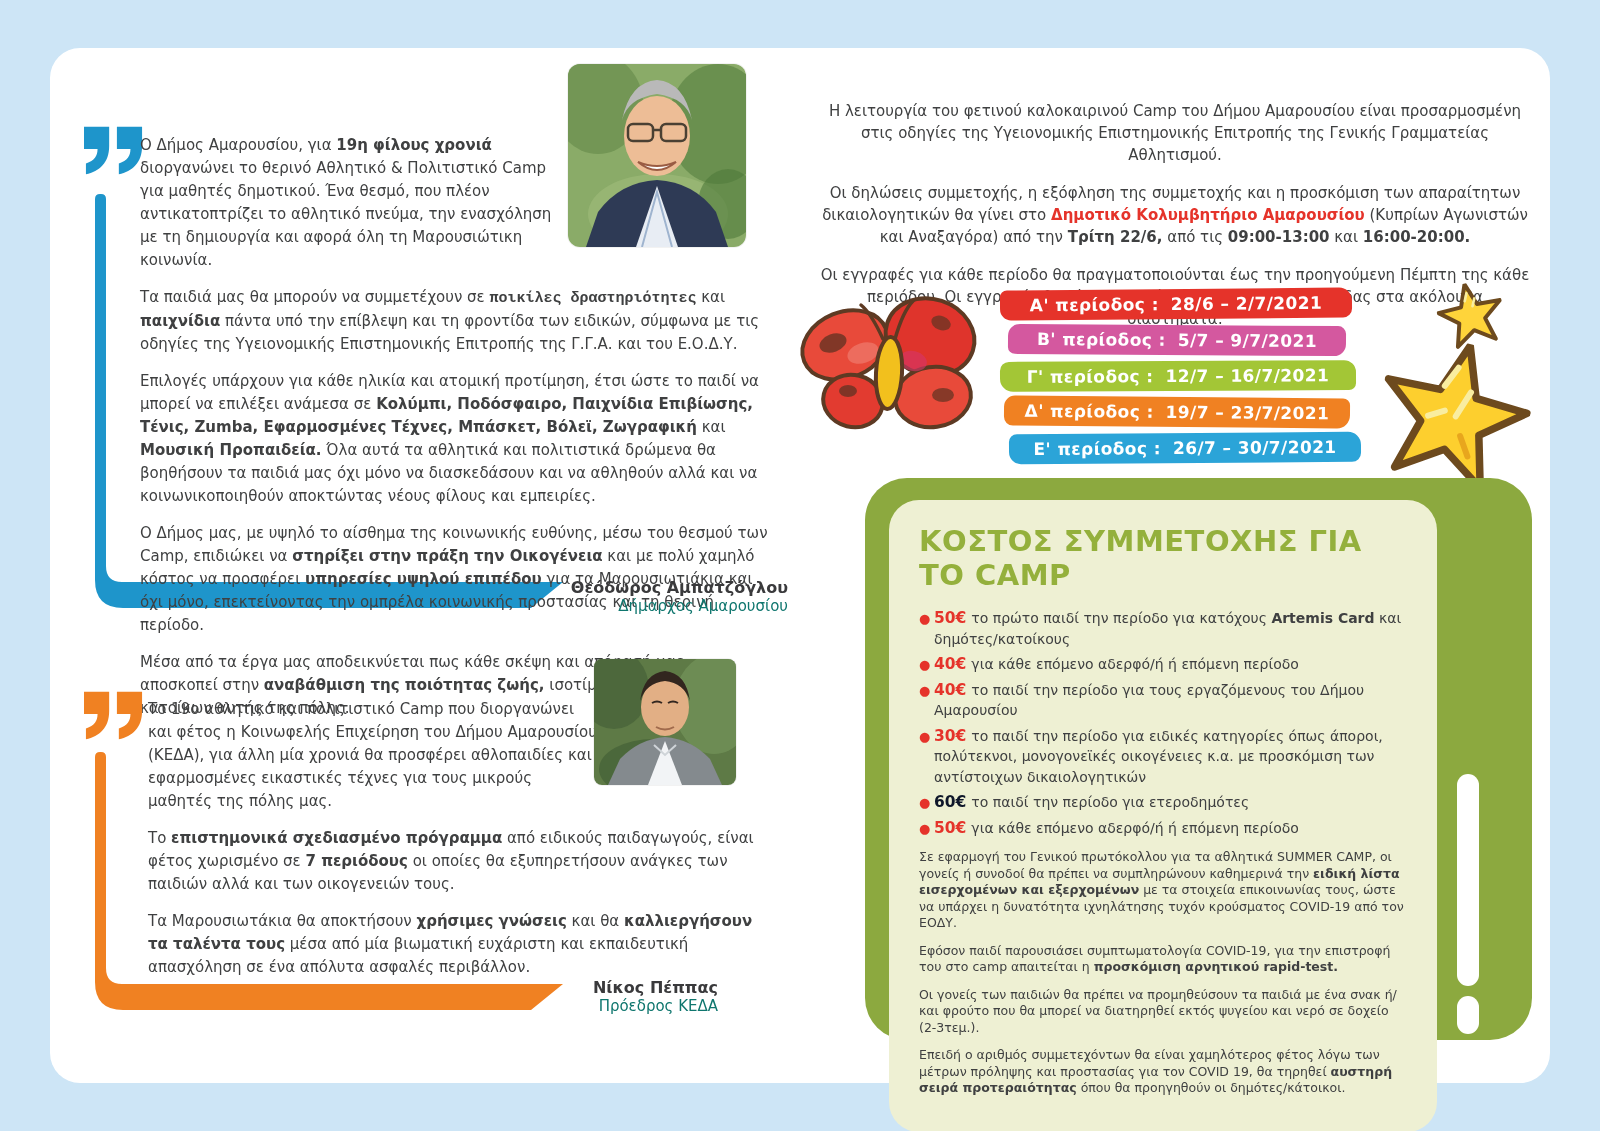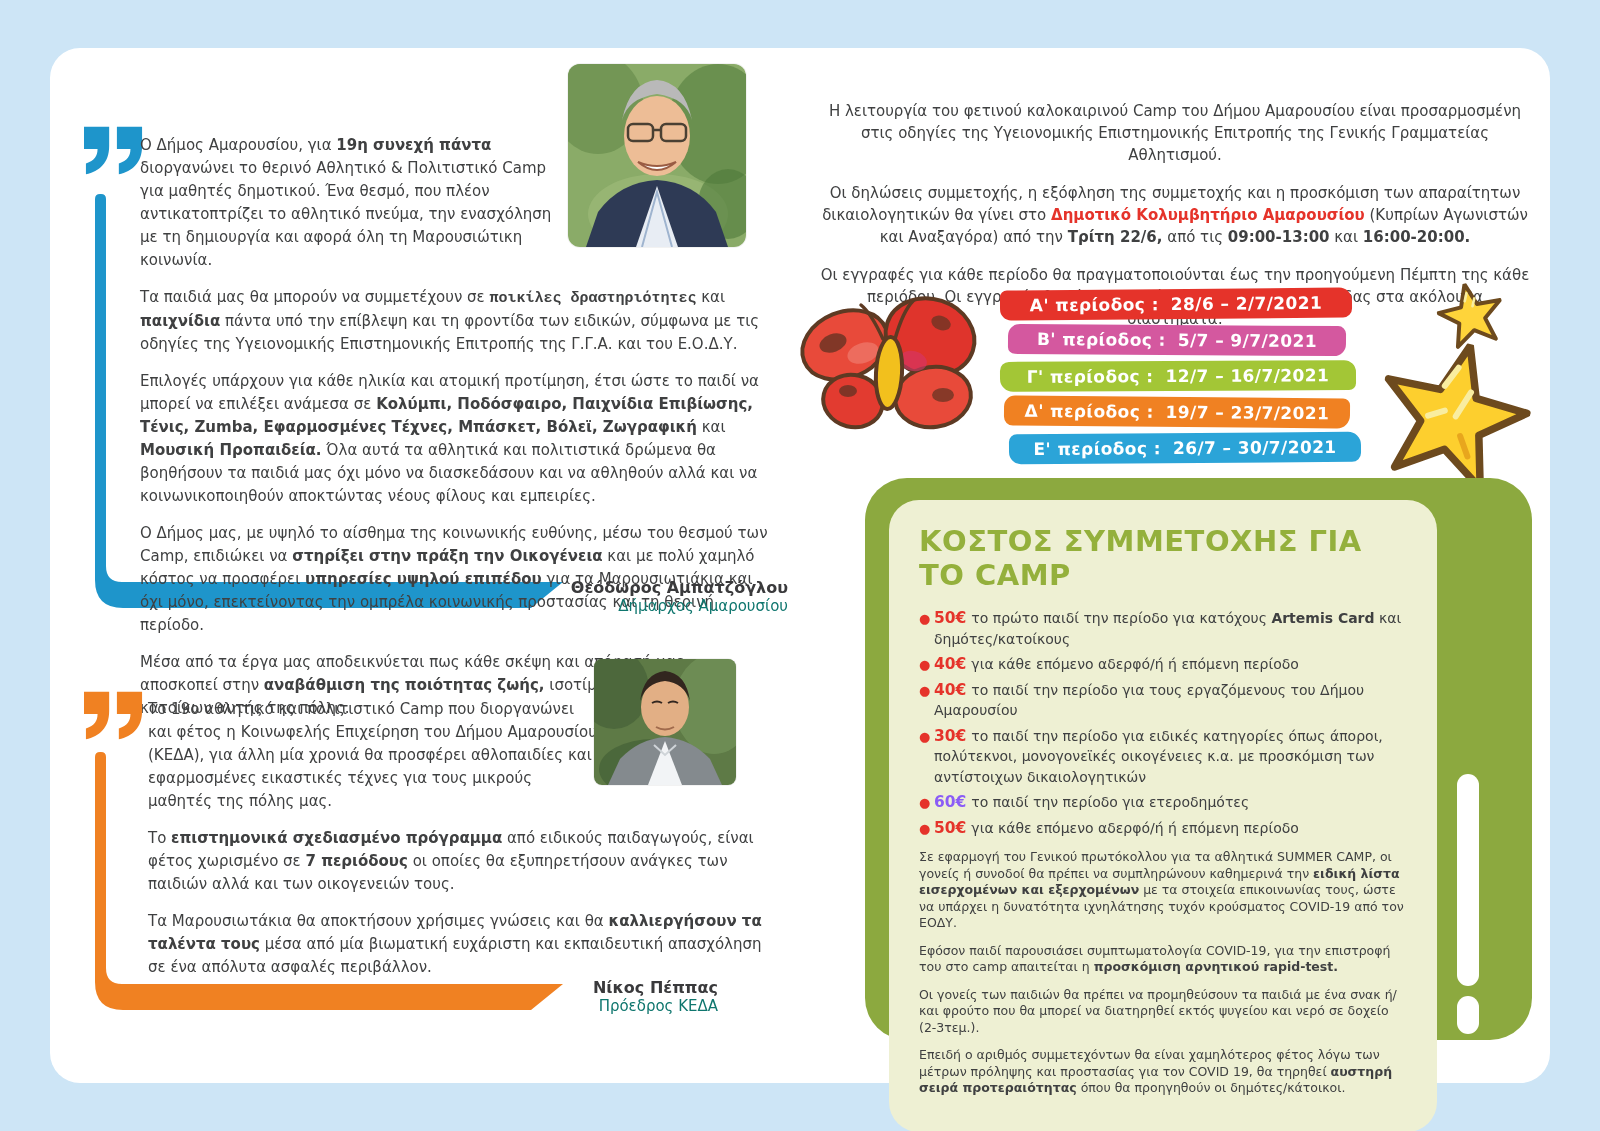--- a/index.html
+++ b/index.html
@@ -57,21 +57,21 @@
     <path d="M0 0 H26 V20 C26 37 16 46 2 49 L2 38 C11 35 14 30 14 23 H0 Z" fill="#1e95cb"></path>
     <path d="M34 0 H60 V20 C60 37 50 46 36 49 L36 38 C45 35 48 30 48 23 H34 Z" fill="#1e95cb"></path>
   </svg>
 
   <svg class="bracket br1" viewBox="0 0 468 414" preserveAspectRatio="none">
     <path d="M0 5 Q0 0 5 0 L6 0 Q11 0 11 5 L11 372 Q11 388 27 388 L468 388 L436 414 L28 414 Q0 414 0 386 Z" fill="#1e95cb"></path>
   </svg>
 
   <div class="colA">
     <div class="photo-spacer"></div>
-    <p>Ο Δήμος Αμαρουσίου, για <span style="font-weight: bold;">19η συνεχή πάντα</span> διοργανώνει το θερινό Αθλητικό &amp; Πολιτιστικό Camp για μαθητές δημοτικού. Ένα θεσμό, που πλέον αντικατοπτρίζει το αθλητικό πνεύμα, την ενασχόληση με τη δημιουργία και αφορά όλη τη Μαρουσιώτικη κοινωνία.</p>
+    <p>Ο Δήμος Αμαρουσίου, για <span style="font-weight: bold;">19η φίλους χρονιά</span> διοργανώνει το θερινό Αθλητικό &amp; Πολιτιστικό Camp για μαθητές δημοτικού. Ένα θεσμό, που πλέον αντικατοπτρίζει το αθλητικό πνεύμα, την ενασχόληση με τη δημιουργία και αφορά όλη τη Μαρουσιώτικη κοινωνία.</p>
     <p>Τα παιδιά μας θα μπορούν να συμμετέχουν σε <span style="font-weight: bold; font-family: Liberation Mono, monospace;">ποικίλες δραστηριότητες</span> και <span style="font-weight: bold;">παιχνίδια</span> πάντα υπό την επίβλεψη και τη φροντίδα των ειδικών, σύμφωνα με τις οδηγίες της Υγειονομικής Επιστημονικής Επιτροπής της Γ.Γ.Α. και του Ε.Ο.Δ.Υ.</p>
     <p>Επιλογές υπάρχουν για κάθε ηλικία και ατομική προτίμηση, έτσι ώστε το παιδί να μπορεί να επιλέξει ανάμεσα σε <span style="font-weight: bold;">Κολύμπι, Ποδόσφαιρο, Παιχνίδια Επιβίωσης, Τένις, Zumba, Εφαρμοσμένες Τέχνες, Μπάσκετ, Βόλεϊ, Ζωγραφική</span> και <span style="font-weight: bold;">Μουσική Προπαιδεία.</span> Όλα αυτά τα αθλητικά και πολιτιστικά δρώμενα θα βοηθήσουν τα παιδιά μας όχι μόνο να διασκεδάσουν και να αθληθούν αλλά και να κοινωνικοποιηθούν αποκτώντας νέους φίλους και εμπειρίες.</p>
     <p>Ο Δήμος μας, με υψηλό το αίσθημα της κοινωνικής ευθύνης, μέσω του θεσμού των Camp, επιδιώκει να <span style="font-weight: bold;">στηρίξει στην πράξη την Οικογένεια</span> και με πολύ χαμηλό κόστος να προσφέρει <span style="font-weight: bold;">υπηρεσίες υψηλού επιπέδου</span> για τα Μαρουσιωτιάκια και όχι μόνο, επεκτείνοντας την ομπρέλα κοινωνικής προστασίας και τη θερινή περίοδο.</p>
     <p>Μέσα από τα έργα μας αποδεικνύεται πως κάθε σκέψη και απόφασή μας, αποσκοπεί στην <span style="font-weight: bold;">αναβάθμιση της ποιότητας ζωής,</span> ισοτίμως, όλων των κατοίκων αυτής της πόλης.</p>
   </div>
 
   <div class="photo photo1">
     <svg viewBox="0 0 178 183" width="178" height="183">
       <rect width="178" height="183" fill="#8aab68"></rect>
       <ellipse cx="30" cy="40" rx="45" ry="50" fill="#6d9150" opacity=".8"></ellipse>
@@ -101,21 +101,21 @@
   </svg>
 
   <svg class="bracket br2" viewBox="0 0 468 258" preserveAspectRatio="none">
     <path d="M0 5 Q0 0 5 0 L6 0 Q11 0 11 5 L11 216 Q11 232 27 232 L468 232 L436 258 L28 258 Q0 258 0 230 Z" fill="#f08122"></path>
   </svg>
 
   <div class="colB">
     <div class="photo-spacer b"></div>
     <p>Το 19ο αθλητικό και πολιτιστικό Camp που διοργανώνει και φέτος η Κοινωφελής Επιχείρηση του Δήμου Αμαρουσίου (ΚΕΔΑ), για άλλη μία χρονιά θα προσφέρει αθλοπαιδίες και εφαρμοσμένες εικαστικές τέχνες για τους μικρούς μαθητές της πόλης μας.</p>
     <p>Το <span style="font-weight: bold;">επιστημονικά σχεδιασμένο πρόγραμμα</span> από ειδικούς παιδαγωγούς, είναι φέτος χωρισμένο σε <span style="font-weight: bold;">7 περιόδους</span> οι οποίες θα εξυπηρετήσουν ανάγκες των παιδιών αλλά και των οικογενειών τους.</p>
-    <p>Τα Μαρουσιωτάκια θα αποκτήσουν <span style="font-weight: normal;">χρήσιμες γνώσεις</span> και θα <span style="font-weight: bold;">καλλιεργήσουν τα ταλέντα τους</span> μέσα από μία βιωματική ευχάριστη και εκπαιδευτική απασχόληση σε ένα απόλυτα ασφαλές περιβάλλον.</p>
+    <p>Τα Μαρουσιωτάκια θα αποκτήσουν <span style="font-weight: bold;">χρήσιμες γνώσεις</span> και θα <span style="font-weight: bold;">καλλιεργήσουν τα ταλέντα τους</span> μέσα από μία βιωματική ευχάριστη και εκπαιδευτική απασχόληση σε ένα απόλυτα ασφαλές περιβάλλον.</p>
   </div>
 
   <div class="photo photo2">
     <svg viewBox="0 0 142 126" width="142" height="126">
       <rect width="142" height="126" fill="#5e7a46"></rect>
       <ellipse cx="20" cy="30" rx="35" ry="40" fill="#49643a" opacity=".8"></ellipse>
       <ellipse cx="120" cy="45" rx="40" ry="50" fill="#74945a" opacity=".7"></ellipse>
       <ellipse cx="60" cy="110" rx="55" ry="30" fill="#3f5c33" opacity=".6"></ellipse>
       <path d="M14 126 L26 100 Q45 80 71 78 Q97 80 116 100 L128 126 Z" fill="#848a8e"></path>
       <path d="M54 126 L71 82 L88 126 Z" fill="#f2f4f6"></path>
@@ -197,21 +197,21 @@
       <div class="bullet">
         <span class="dot" style="color: rgb(229, 51, 42);">●</span><span class="price" style="color: rgb(229, 51, 42);">40€</span><span>για κάθε επόμενο αδερφό/ή ή επόμενη περίοδο</span>
       </div>
       <div class="bullet">
         <span class="dot" style="color: rgb(229, 51, 42);">●</span><span class="price" style="color: rgb(229, 51, 42);">40€</span><span>το παιδί την περίοδο για τους εργαζόμενους του Δήμου Αμαρουσίου</span>
       </div>
       <div class="bullet">
         <span class="dot" style="color: rgb(229, 51, 42);">●</span><span class="price" style="color: rgb(229, 51, 42);">30€</span><span>το παιδί την περίοδο για ειδικές κατηγορίες όπως άποροι, πολύτεκνοι, μονογονεϊκές οικογένειες κ.α. με προσκόμιση των αντίστοιχων δικαιολογητικών</span>
       </div>
       <div class="bullet">
-        <span class="dot" style="color: rgb(229, 51, 42);">●</span><span class="price" style="color: #8b5cf6;">60€</span><span>το παιδί την περίοδο για ετεροδημότες</span>
+        <span class="dot" style="color: rgb(229, 51, 42);">●</span><span class="price" style="color: #0f172a;">60€</span><span>το παιδί την περίοδο για ετεροδημότες</span>
       </div>
       <div class="bullet">
         <span class="dot" style="color: rgb(229, 51, 42);">●</span><span class="price" style="color: rgb(229, 51, 42);">50€</span><span>για κάθε επόμενο αδερφό/ή ή επόμενη περίοδο</span>
       </div>
 
       <div class="note">Σε εφαρμογή του Γενικού πρωτόκολλου για τα αθλητικά SUMMER CAMP, οι γονείς ή συνοδοί θα πρέπει να συμπληρώνουν καθημερινά την <span style="font-weight: bold;">ειδική λίστα εισερχομένων και εξερχομένων</span> με τα στοιχεία επικοινωνίας τους, ώστε να υπάρχει η δυνατότητα ιχνηλάτησης τυχόν κρούσματος COVID-19 από τον ΕΟΔΥ.</div>
       <div class="note">Εφόσον παιδί παρουσιάσει συμπτωματολογία COVID-19, για την επιστροφή του στο camp απαιτείται η <span style="font-weight: bold;">προσκόμιση αρνητικού rapid-test.</span></div>
       <div class="note">Οι γονείς των παιδιών θα πρέπει να προμηθεύσουν τα παιδιά με ένα σνακ ή/και φρούτο που θα μπορεί να διατηρηθεί εκτός ψυγείου και νερό σε δοχείο (2-3τεμ.).</div>
       <div class="note">Επειδή ο αριθμός συμμετεχόντων θα είναι χαμηλότερος φέτος λόγω των μέτρων πρόληψης και προστασίας για τον COVID 19, θα τηρηθεί <span style="font-weight: bold;">αυστηρή σειρά προτεραιότητας</span> όπου θα προηγηθούν οι δημότες/κάτοικοι.</div>
     </div>

